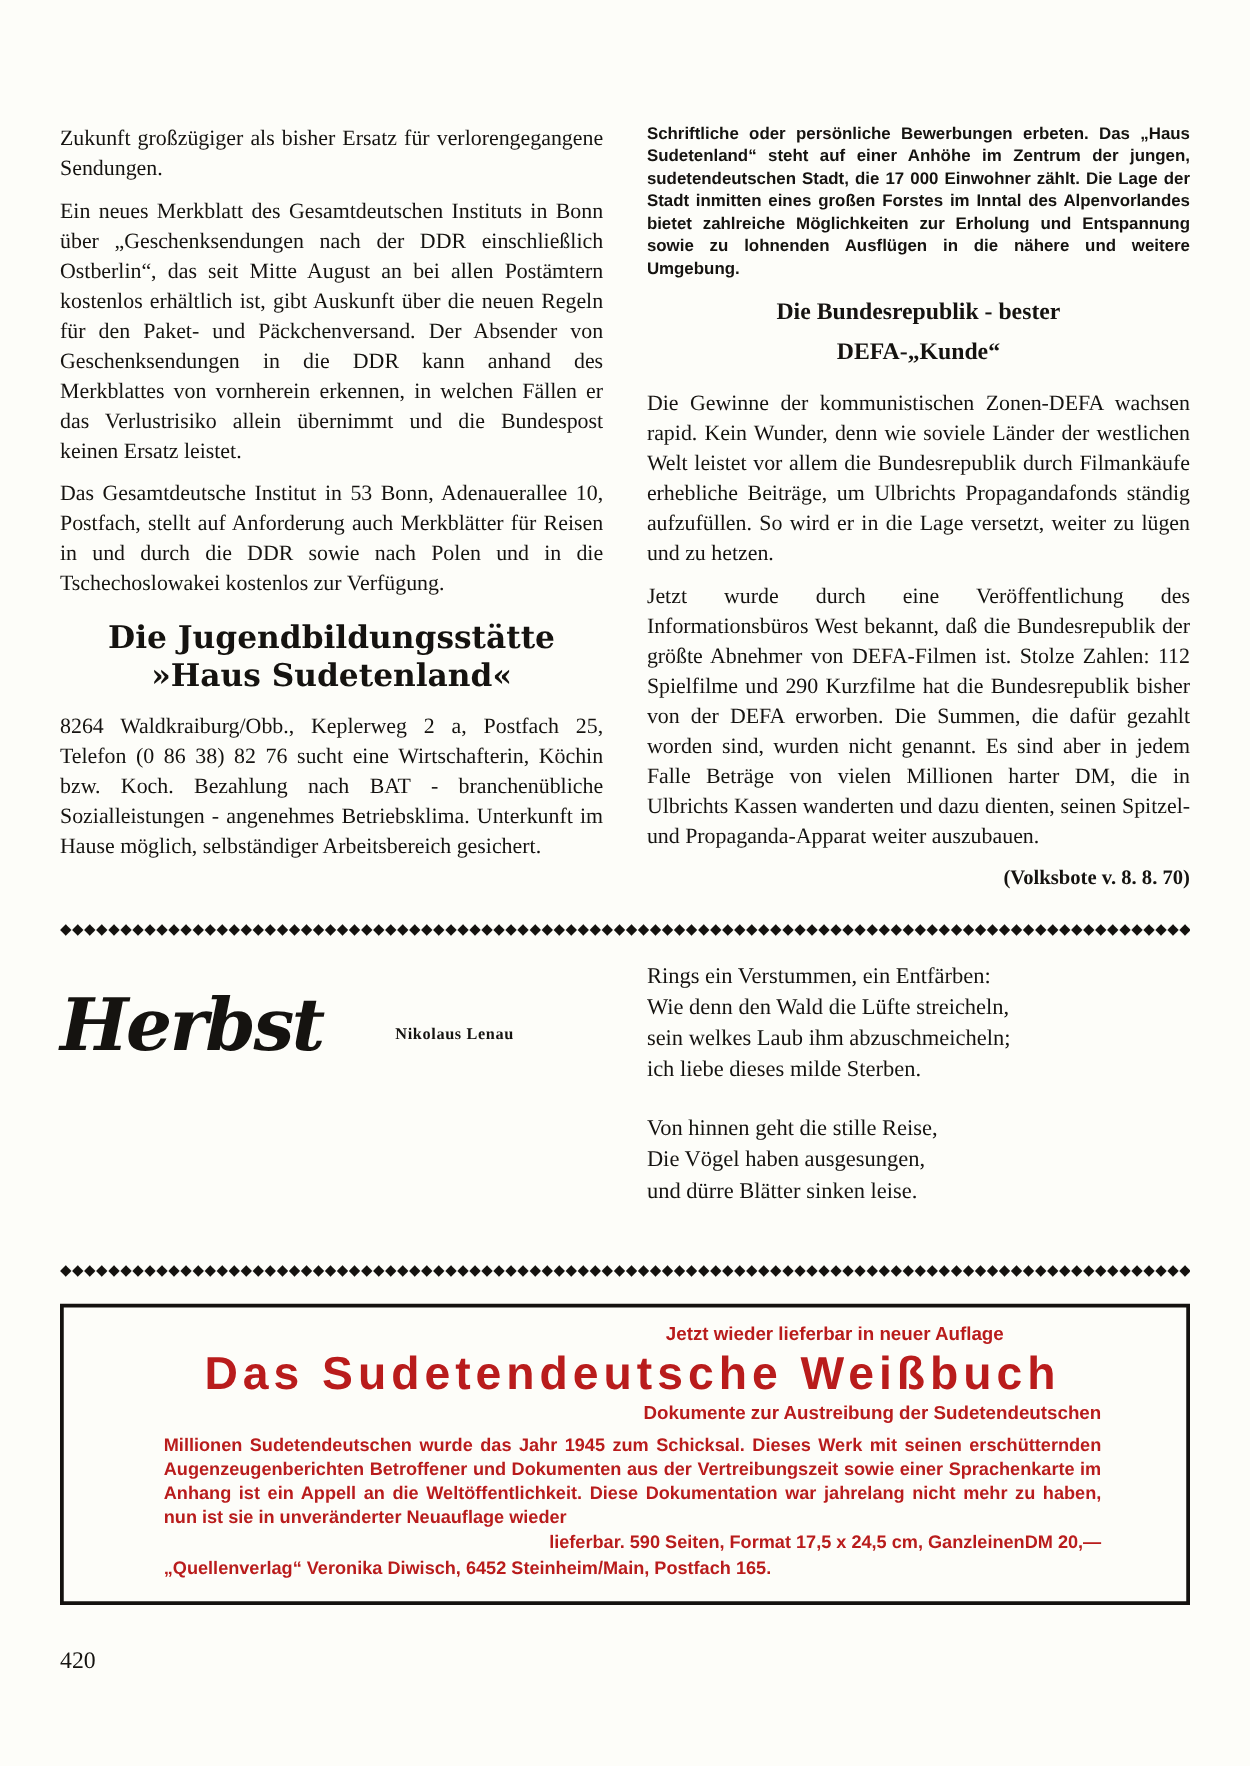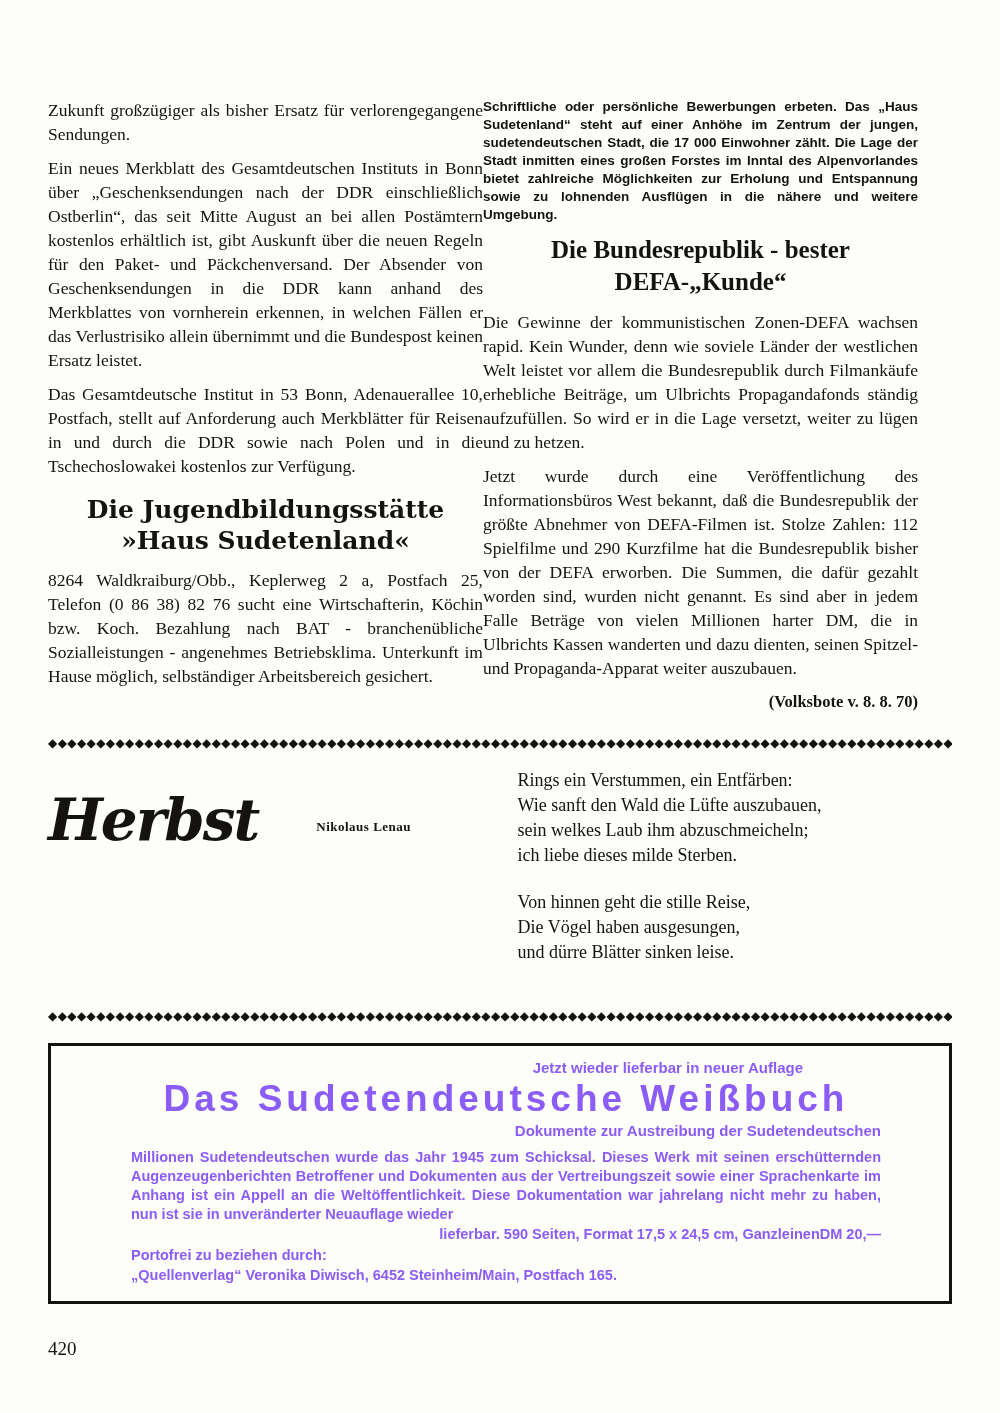--- a/index.html
+++ b/index.html
@@ -4,38 +4,38 @@
 <style>
   html,body{margin:0;padding:0;}
   body{
     width:1000px;height:1413px;
     background:#fdfdf9;
     color:#151310;
     font-family:"Liberation Serif", serif;
     overflow:hidden;
   }
   .page{padding:98px 48px 0 48px;}
-  .columns{display:flex;}
+  .columns{display:flex;gap:35px;}
   .col{width:435px;font-size:17.5px;line-height:24px;text-align:justify;}
   .col p{margin:0 0 10px 0;}
   .intro{margin:0 0 10px 0;}
   .frak-heading{
     text-align:center;font-weight:bold;
     font-family:"DejaVu Serif", serif;
     font-size:25px;line-height:31px;
     margin:16px 0 12px 0;
   }
   .notice{
     font-family:"Liberation Sans", sans-serif;
     font-weight:bold;font-size:13.5px;line-height:18px;
     text-align:justify;margin:0 0 14px 0;
   }
   .serif-heading{
     text-align:center;font-weight:bold;
-    font-size:25px;line-height:32px;
+    font-size:19px;line-height:32px;
     margin:10px 0 12px 0;
   }
   .attribution{
     text-align:right;font-weight:bold;font-size:16.5px;margin-top:2px;
   }
   .separator{
     white-space:nowrap;overflow:hidden;
     font-size:12px;line-height:14px;letter-spacing:0.4px;
     color:#14120f;margin:22px 0 18px 0;width:904px;
   }
@@ -47,21 +47,21 @@
     font-size:58px;line-height:60px;letter-spacing:-2px;
   }
   .poem-author{font-size:13px;font-weight:bold;letter-spacing:0.5px;padding-top:14px;}
   .poem-right{width:435px;font-size:18px;line-height:25px;}
   .stanza{margin:0 0 22px 0;}
   .ad-box{
     border:3px solid #14120f;
     margin-top:20px;
     padding:12px 68px 16px 80px;
     font-family:"Liberation Sans", sans-serif;
-    font-weight:bold;color:#8b5cf6;
+    font-weight:bold;color:#b91c1c;
   }
   .ad-tagline{font-size:15px;line-height:19px;text-align:right;padding-right:78px;}
   .ad-title{font-size:37px;line-height:44px;letter-spacing:4px;text-align:center;margin:0;}
   .ad-subtitle{font-size:15px;line-height:19px;text-align:right;}
   .ad-body{font-size:14.5px;line-height:19px;text-align:justify;margin-top:8px;}
   .ad-priceline{display:flex;justify-content:flex-end;font-size:14.5px;line-height:21px;}
   .ad-order{font-size:14.5px;line-height:20px;}
   .page-number{font-size:19px;margin-top:34px;}
 </style>
 </head>
@@ -98,21 +98,21 @@
   <div class="separator">◆◆◆◆◆◆◆◆◆◆◆◆◆◆◆◆◆◆◆◆◆◆◆◆◆◆◆◆◆◆◆◆◆◆◆◆◆◆◆◆◆◆◆◆◆◆◆◆◆◆◆◆◆◆◆◆◆◆◆◆◆◆◆◆◆◆◆◆◆◆◆◆◆◆◆◆◆◆◆◆◆◆◆◆◆◆◆◆◆◆◆◆◆◆◆◆◆◆◆◆◆◆◆◆◆◆◆◆◆◆◆◆</div>
 
   <div class="poem-section">
     <div class="poem-left">
       <div class="poem-title">Herbst</div>
       <div class="poem-author">Nikolaus Lenau</div>
     </div>
     <div class="poem-right">
       <div class="stanza">
         <div>Rings ein Verstummen, ein Entfärben:</div>
-        <div>Wie sanft den Wald die Lüfte auszubauen,</div>
+        <div>Wie denn den Wald die Lüfte streicheln,</div>
         <div>sein welkes Laub ihm abzuschmeicheln;</div>
         <div>ich liebe dieses milde Sterben.</div>
       </div>
       <div class="stanza">
         <div>Von hinnen geht die stille Reise,</div>
         <div>Die Vögel haben ausgesungen,</div>
         <div>und dürre Blätter sinken leise.</div>
       </div>
     </div>
   </div>
@@ -122,20 +122,19 @@
   <div class="ad-box">
     <div class="ad-tagline">Jetzt wieder lieferbar in neuer Auflage</div>
     <div class="ad-title">Das Sudetendeutsche Weißbuch</div>
     <div class="ad-subtitle">Dokumente zur Austreibung der Sudetendeutschen</div>
     <div class="ad-body">Millionen Sudetendeutschen wurde das Jahr 1945 zum Schicksal. Dieses Werk mit seinen erschütternden Augenzeugenberichten Betroffener und Dokumenten aus der Vertreibungszeit sowie einer Sprachenkarte im Anhang ist ein Appell an die Weltöffentlichkeit. Diese Dokumentation war jahrelang nicht mehr zu haben, nun ist sie in unveränderter Neuauflage wieder</div>
     <div class="ad-priceline">
       <span>lieferbar. 590 Seiten, Format 17,5 x 24,5 cm, Ganzleinen</span>
       <span>DM 20,—</span>
     </div>
     <div class="ad-order">
-      <div>Portofrei zu beziehen durch:</div>
       <div>„Quellenverlag“ Veronika Diwisch, 6452 Steinheim/Main, Postfach 165.</div>
     </div>
   </div>
 
   <div class="page-number">420</div>
 
 </div>
 
 </body></html>

